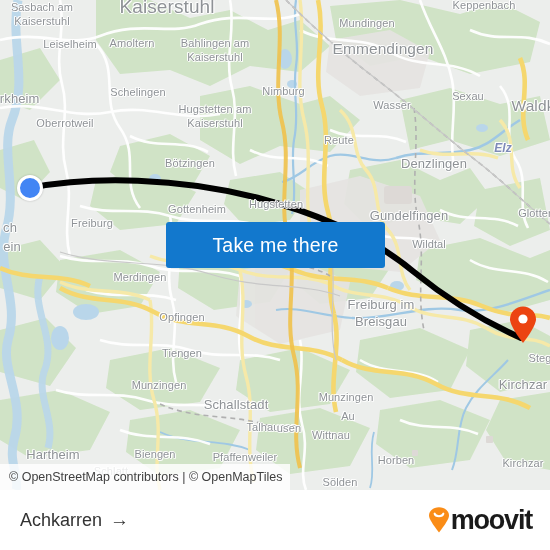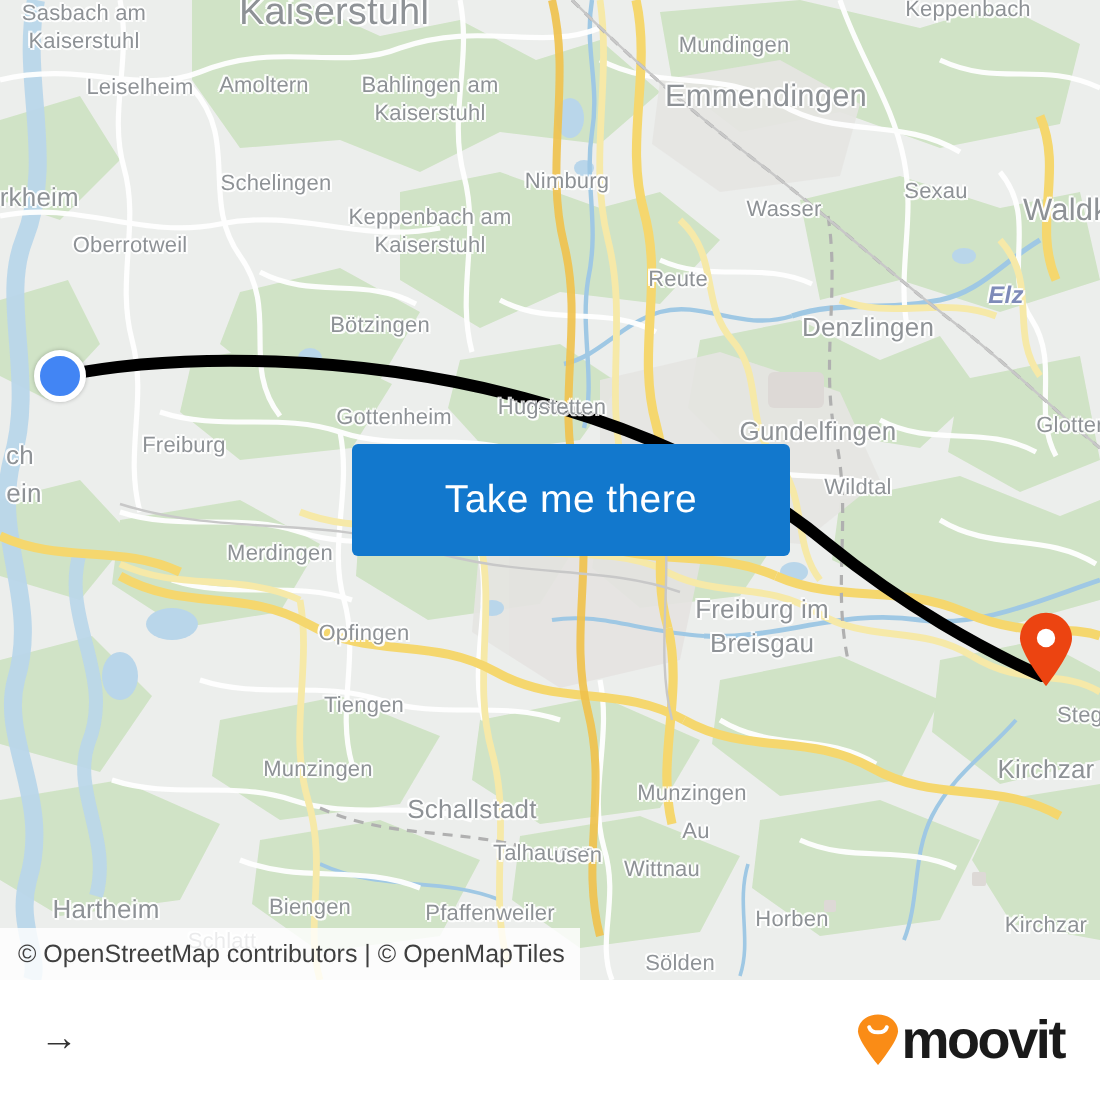--- a/index.html
+++ b/index.html
@@ -60,22 +60,22 @@
   }
   .dest-pin {
     position: absolute;
     width: 28px; height: 38px;
     transform: translate(-50%, -100%);
   }
 
   
   #take-me-there {
     position: absolute;
-    left: 176px; top: 222px;
-    width: 219px; height: 56px;
+    left: 166px; top: 222px;
+    width: 219px; height: 46px;
     background: #1278cd;
     color: #ffffff;
     border: none;
     border-radius: 3px;
     font-size: 19.5px;
     font-family: "Liberation Sans", sans-serif;
     cursor: pointer;
     letter-spacing: .2px;
   }
 
@@ -297,21 +297,21 @@
         <div class="maplabel lbl-s" style="left: 132px; top: 44px;">Amoltern</div>
         <div class="maplabel lbl-s" style="left: 215px; top: 44px;">Bahlingen am</div>
         <div class="maplabel lbl-s" style="left: 215px; top: 58px;">Kaiserstuhl</div>
         <div class="maplabel lbl-l" style="left: 383px; top: 49px;">Emmendingen</div>
         <div class="maplabel lbl-s" style="left: 275px; top: 92px; padding-left: 17px;">Nimburg</div>
         <div class="maplabel lbl-s" style="left: 138px; top: 93px;">Schelingen</div>
         <div class="maplabel lbl-s" style="left: 392px; top: 106px;">Wasser</div>
         <div class="maplabel lbl-s" style="left: 468px; top: 97px;">Sexau</div>
         <div class="maplabel lbl-l" style="left: 533px; top: 106px;">Waldk</div>
         <div class="maplabel lbl-m" style="left: 16px; top: 99px;">urkheim</div>
-        <div class="maplabel lbl-s" style="left: 215px; top: 110px;">Keppenbach am</div>
+        <div class="maplabel lbl-s" style="left: 215px; top: 110px;">Hugstetten am</div>
         <div class="maplabel lbl-s" style="left: 215px; top: 124px;">Kaiserstuhl</div>
         <div class="maplabel lbl-s" style="left: 65px; top: 124px;">Oberrotweil</div>
         <div class="maplabel lbl-s" style="left: 339px; top: 141px;">Reute</div>
         <div class="maplabel lbl-m" style="left: 434px; top: 164px;">Denzlingen</div>
         <div class="maplabel lbl-water" style="left: 503px; top: 148px;">Elz</div>
         <div class="maplabel lbl-s" style="left: 190px; top: 164px;">Bötzingen</div>
         <div class="maplabel lbl-m" style="left: 409px; top: 216px;">Gundelfingen</div>
         <div class="maplabel lbl-s" style="left: 535px; top: 214px;">Glotter</div>
         <div class="maplabel lbl-s" style="left: 92px; top: 224px;">Freiburg</div>
         <div class="maplabel lbl-s" style="left: 197px; top: 210px;">Gottenheim</div>
@@ -344,20 +344,21 @@
 
     <button id="take-me-there">Take me there</button>
 
     <div id="attribution">
       <span>© OpenStreetMap contributors | © OpenMapTiles</span>
     </div>
   </div>
 
   <div id="footer">
     <div id="route-summary">
+      <span>Achkarren</span>
       <span class="arrow">→</span>
     </div>
     <div id="moovit-logo">
       <svg width="22" height="26" viewBox="0 0 22 26">
         <path d="M11,25.5 C11,25.5 21,13.5 21,8.6 C21,3.8 16.5,0.3 11,0.3 C5.5,0.3 1,3.8 1,8.6 C1,13.5 11,25.5 11,25.5 Z" fill="#fa8c16"></path>
         <path d="M6.6,6.6 C7.6,10 14.4,10 15.4,6.6" stroke="#ffffff" stroke-width="2" fill="none" stroke-linecap="round"></path>
       </svg>
       <span class="wordmark">moovit</span>
     </div>
   </div>

